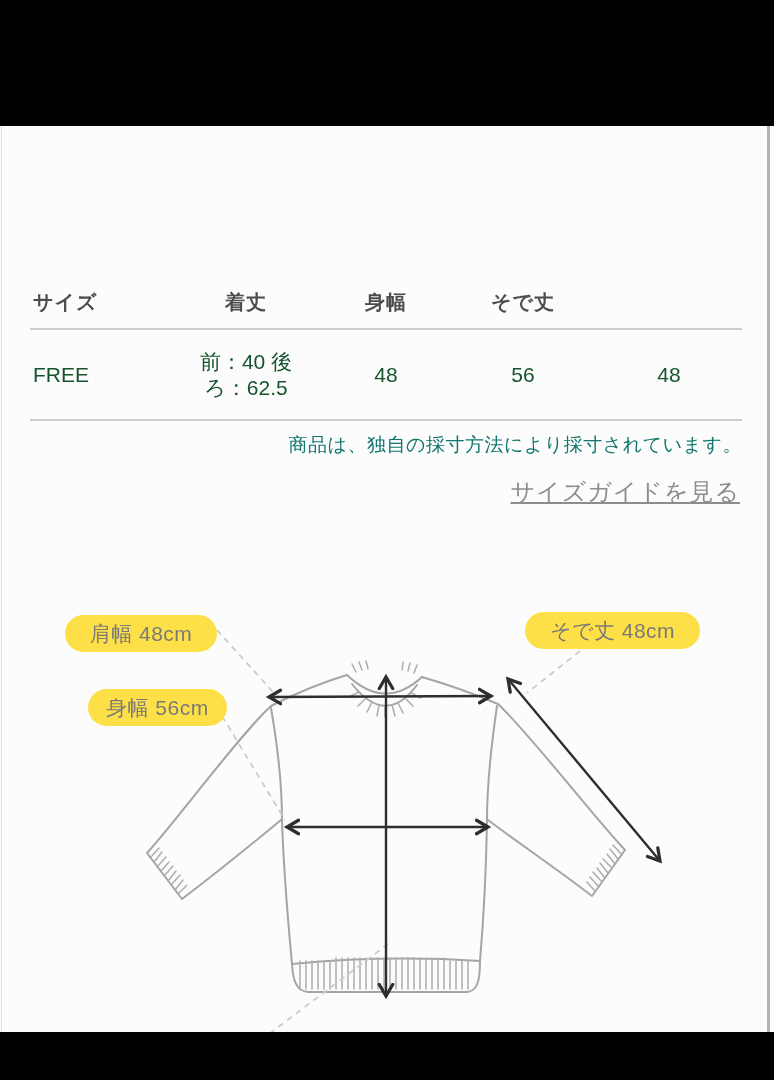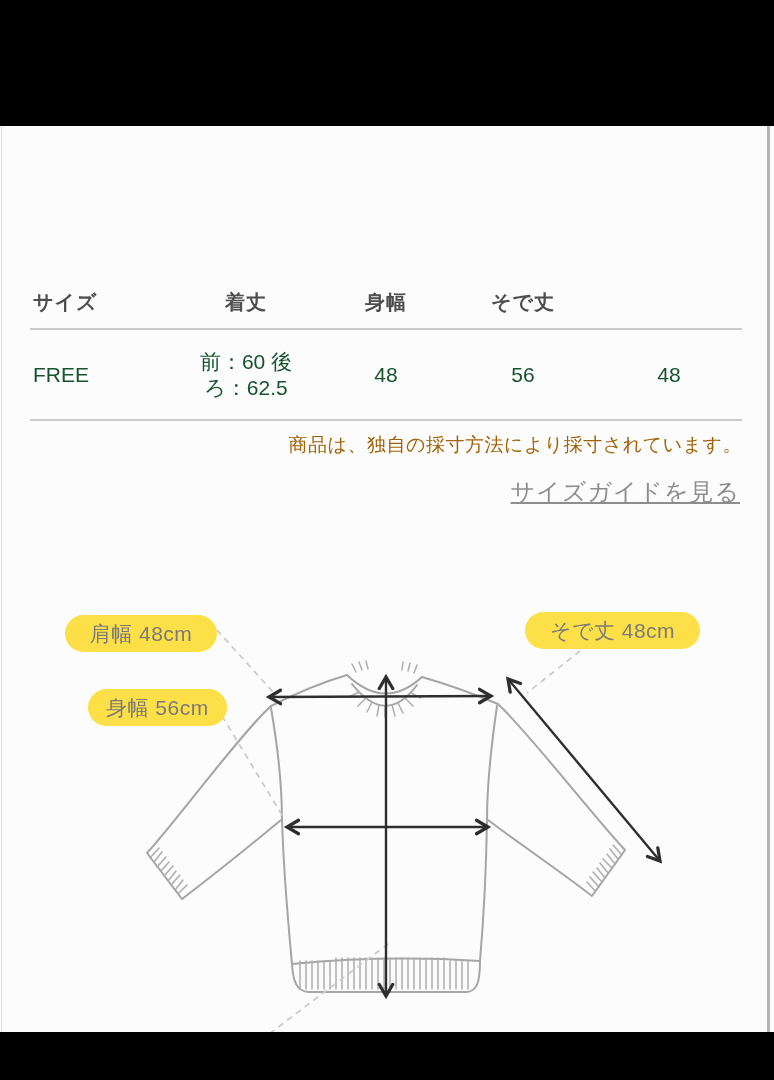--- a/index.html
+++ b/index.html
@@ -16,21 +16,21 @@
   
   .size-table{position:absolute;left:30px;top:150px;width:712px;}
   .t-row{display:grid;grid-template-columns:140px 152px 128px 146px 146px;align-items:center;}
   .t-head{height:52px;color:#4d4d4d;font-size:20px;font-weight:bold;letter-spacing:1px;}
   .t-body{height:89px;color:#14532d;font-size:21px;}
   .t-row > div{text-align:center;}
   .t-row > div:first-child{text-align:left;padding-left:3px;}
   .t-div{height:2px;background:#cccccc;}
   .cell-two-line{line-height:26px;}
 
-  .measure-note{position:absolute;right:32px;top:306px;font-size:19px;color:#a16207;letter-spacing:0.5px;}
+  .measure-note{position:absolute;right:32px;top:306px;font-size:19px;color:#0f766e;letter-spacing:0.5px;}
   .size-guide-link{position:absolute;right:34px;top:350px;font-size:24px;color:#8d8d8d;
                    text-decoration:underline;letter-spacing:1px;cursor:pointer;}
 
   
   .pill{position:absolute;height:37px;line-height:37px;background:#fde047;border-radius:19px;
         color:#7a7a7a;font-size:21px;text-align:center;padding:0 18px;box-sizing:border-box;
         white-space:nowrap;letter-spacing:0.5px;}
   .pill-shoulder{left:65px;top:489px;min-width:152px;}
   .pill-body{left:88px;top:563px;min-width:133px;}
   .pill-sleeve{left:525px;top:486px;min-width:175px;}
@@ -49,21 +49,21 @@
       <div class="t-row t-head">
         <div>サイズ</div>
         <div>着丈</div>
         <div>身幅</div>
         <div>そで丈</div>
       </div>
       <div class="t-div"></div>
       <div class="t-row t-body">
         <div>FREE</div>
         <div class="cell-two-line">
-          <div>前：60 後</div>
+          <div>前：40 後</div>
           <div>ろ：62.5</div>
         </div>
         <div>48</div>
         <div>56</div>
         <div>48</div>
       </div>
       <div class="t-div"></div>
     </div>
 
     <div class="measure-note">商品は、独自の採寸方法により採寸されています。</div>

